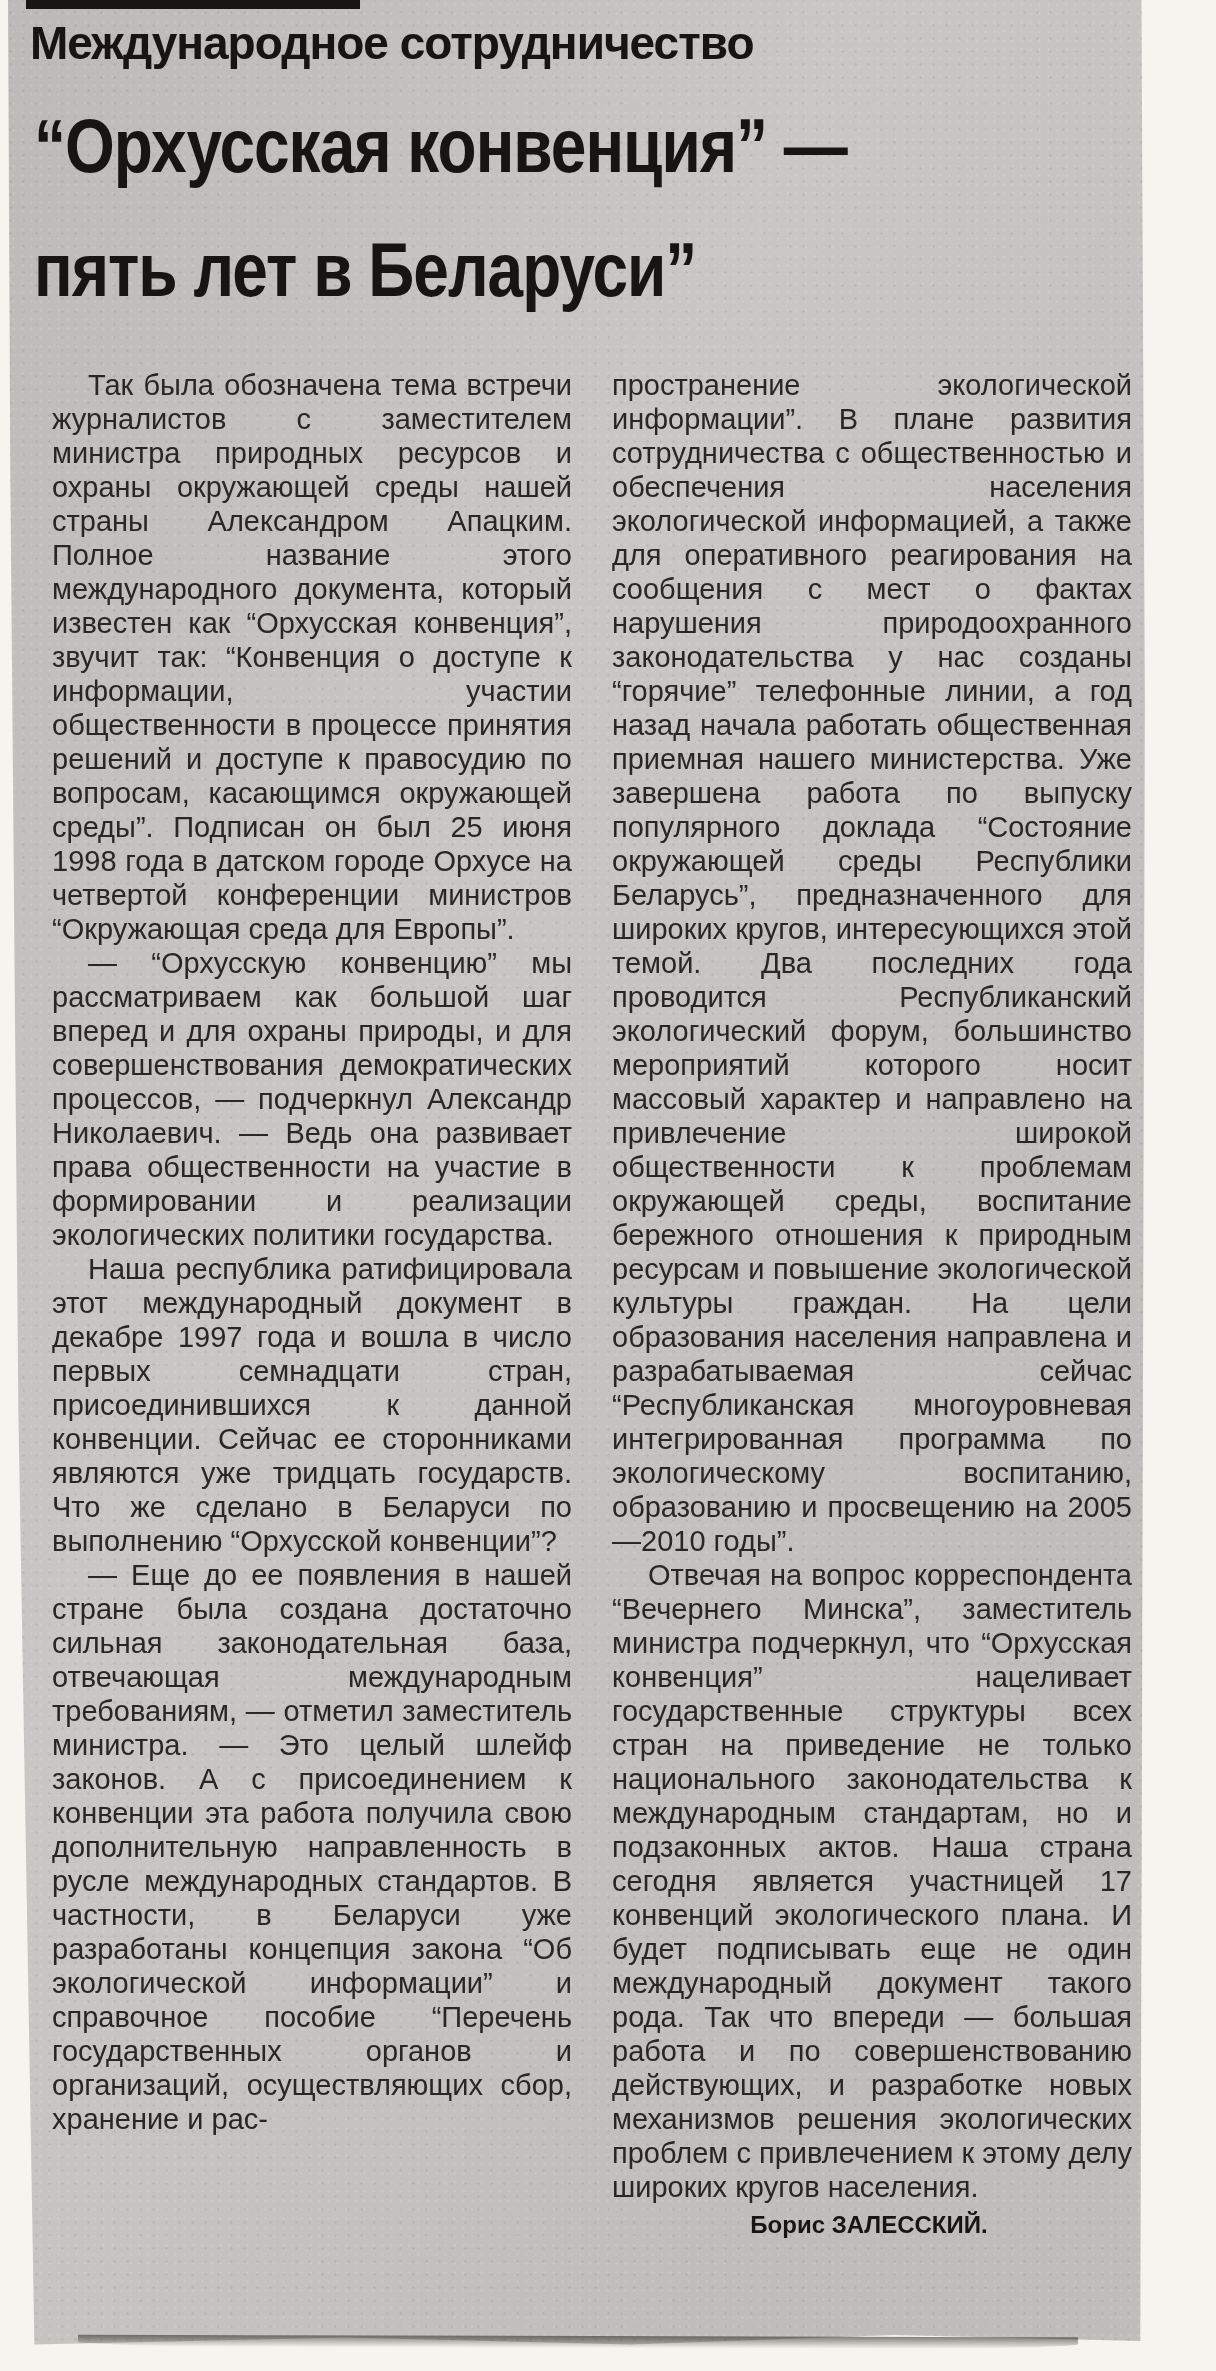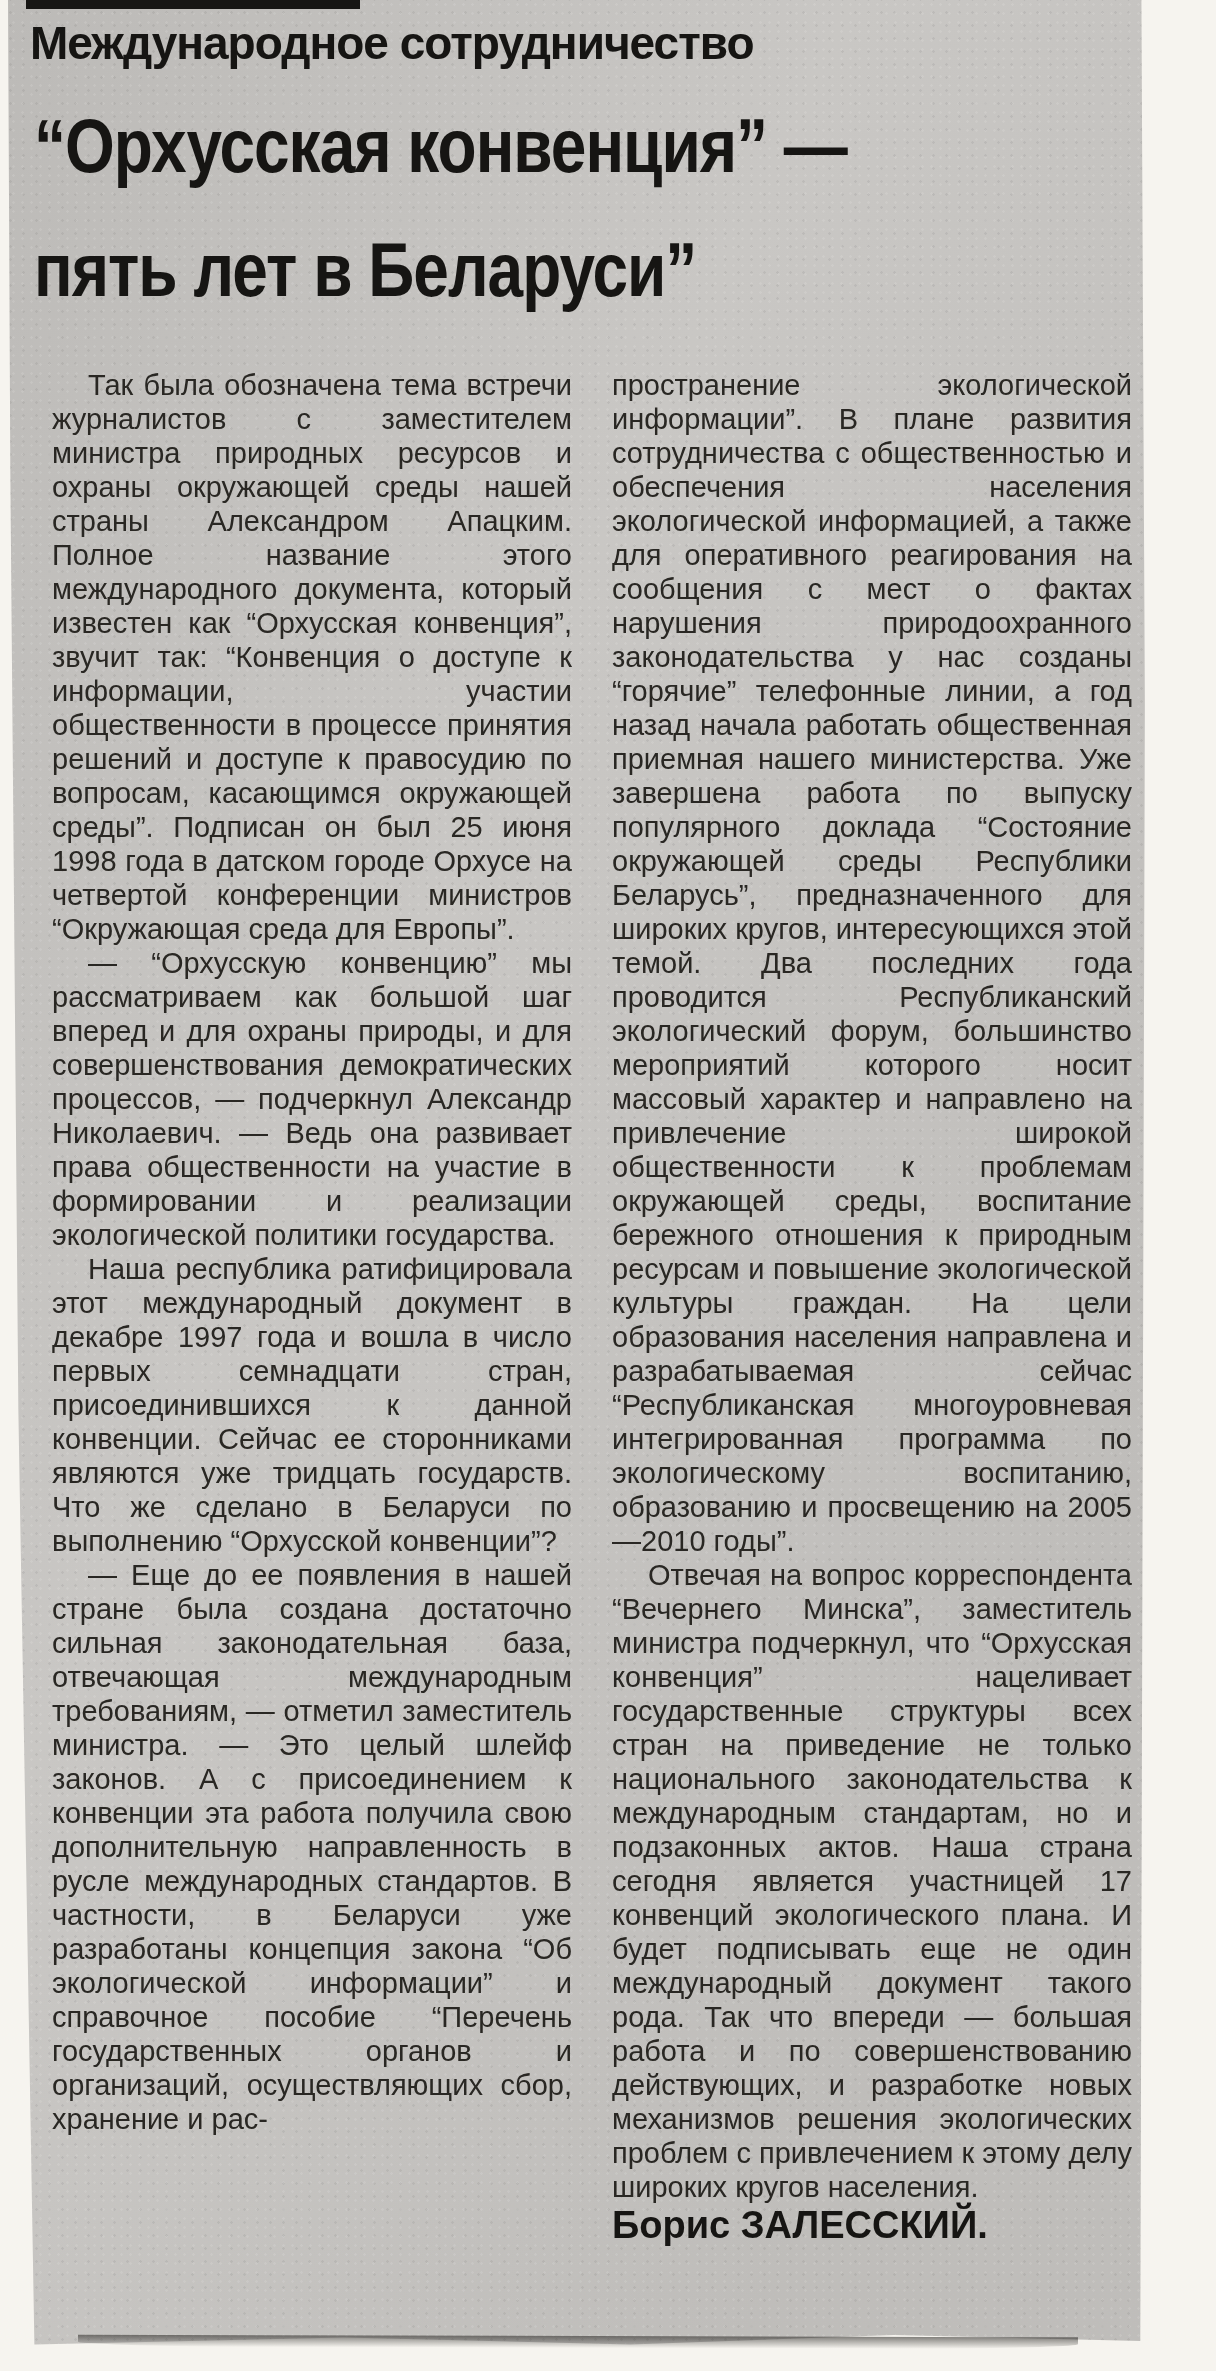--- a/index.html
+++ b/index.html
@@ -108,23 +108,23 @@
   .col {
     width: 528px;
     font-size: 29px;
     line-height: 34px;
     text-align: justify;
   }
   .para { margin: 0; }
   .para.indent { text-indent: 36px; }
   .byline {
     margin-top: 4px;
-    text-align: left;
+    text-align: center;
     font-weight: bold;
-    font-size: 38px;
+    font-size: 24px;
     color: #161513;
     padding-right: 6px;
   }
 </style>
 </head>
 <body>
 
 <div class="clipping">
 
   <div class="top-strip"></div>
@@ -133,21 +133,21 @@
   <div class="kicker">Международное сотрудничество</div>
 
   <h1 class="headline">
     <span class="headline-line">“Орхусская конвенция” —</span>
     <span class="headline-line">пять лет в Беларуси”</span>
   </h1>
 
   <div class="columns">
     <div class="col">
       <p class="para indent">Так была обозначена тема встречи журналистов с заместителем министра природных ресурсов и охраны окружающей среды нашей страны Александром Апацким. Полное название этого международного документа, который известен как “Орхусская конвенция”, звучит так: “Конвенция о доступе к информации, участии общественности в процессе принятия решений и доступе к правосудию по вопросам, касающимся окружающей среды”. Подписан он был 25 июня 1998 года в датском городе Орхусе на четвертой конференции министров “Окружающая среда для Европы”.</p>
-      <p class="para indent">— “Орхусскую конвенцию” мы рассматриваем как большой шаг вперед и для охраны природы, и для совершенствования демократических процессов, — подчеркнул Александр Николаевич. — Ведь она развивает права общественности на участие в формировании и реализации экологической политики государства.</p>
+      <p class="para indent">— “Орхусскую конвенцию” мы рассматриваем как большой шаг вперед и для охраны природы, и для совершенствования демократических процессов, — подчеркнул Александр Николаевич. — Ведь она развивает права общественности на участие в формировании и реализации экологических политики государства.</p>
       <p class="para indent">Наша республика ратифицировала этот международный документ в декабре 1997 года и вошла в число первых семнадцати стран, присоединившихся к данной конвенции. Сейчас ее сторонниками являются уже тридцать государств. Что же сделано в Беларуси по выполнению “Орхусской конвенции”?</p>
       <p class="para indent">— Еще до ее появления в нашей стране была создана достаточно сильная законодательная база, отвечающая международным требованиям, — отметил заместитель министра. — Это целый шлейф законов. А с присоединением к конвенции эта работа получила свою дополнительную направленность в русле международных стандартов. В частности, в Беларуси уже разработаны концепция закона “Об экологической информации” и справочное пособие “Перечень государственных органов и организаций, осуществляющих сбор, хранение и рас-</p>
     </div>
     <div class="col">
       <p class="para">пространение экологической информации”. В плане развития сотрудничества с общественностью и обеспечения населения экологической информацией, а также для оперативного реагирования на сообщения с мест о фактах нарушения природоохранного законодательства у нас созданы “горячие” телефонные линии, а год назад начала работать общественная приемная нашего министерства. Уже завершена работа по выпуску популярного доклада “Состояние окружающей среды Республики Беларусь”, предназначенного для широких кругов, интересующихся этой темой. Два последних года проводится Республиканский экологический форум, большинство мероприятий которого носит массовый характер и направлено на привлечение широкой общественности к проблемам окружающей среды, воспитание бережного отношения к природным ресурсам и повышение экологической культуры граждан. На цели образования населения направлена и разрабатываемая сейчас “Республиканская многоуровневая интегрированная программа по экологическому воспитанию, образованию и просвещению на 2005—2010 годы”.</p>
       <p class="para indent">Отвечая на вопрос корреспондента “Вечернего Минска”, заместитель министра подчеркнул, что “Орхусская конвенция” нацеливает государственные структуры всех стран на приведение не только национального законодательства к международным стандартам, но и подзаконных актов. Наша страна сегодня является участницей 17 конвенций экологического плана. И будет подписывать еще не один международный документ такого рода. Так что впереди — большая работа и по совершенствованию действующих, и разработке новых механизмов решения экологических проблем с привлечением к этому делу широких кругов населения.</p>
       <p class="byline">Борис ЗАЛЕССКИЙ.</p>
     </div>
   </div>
 

